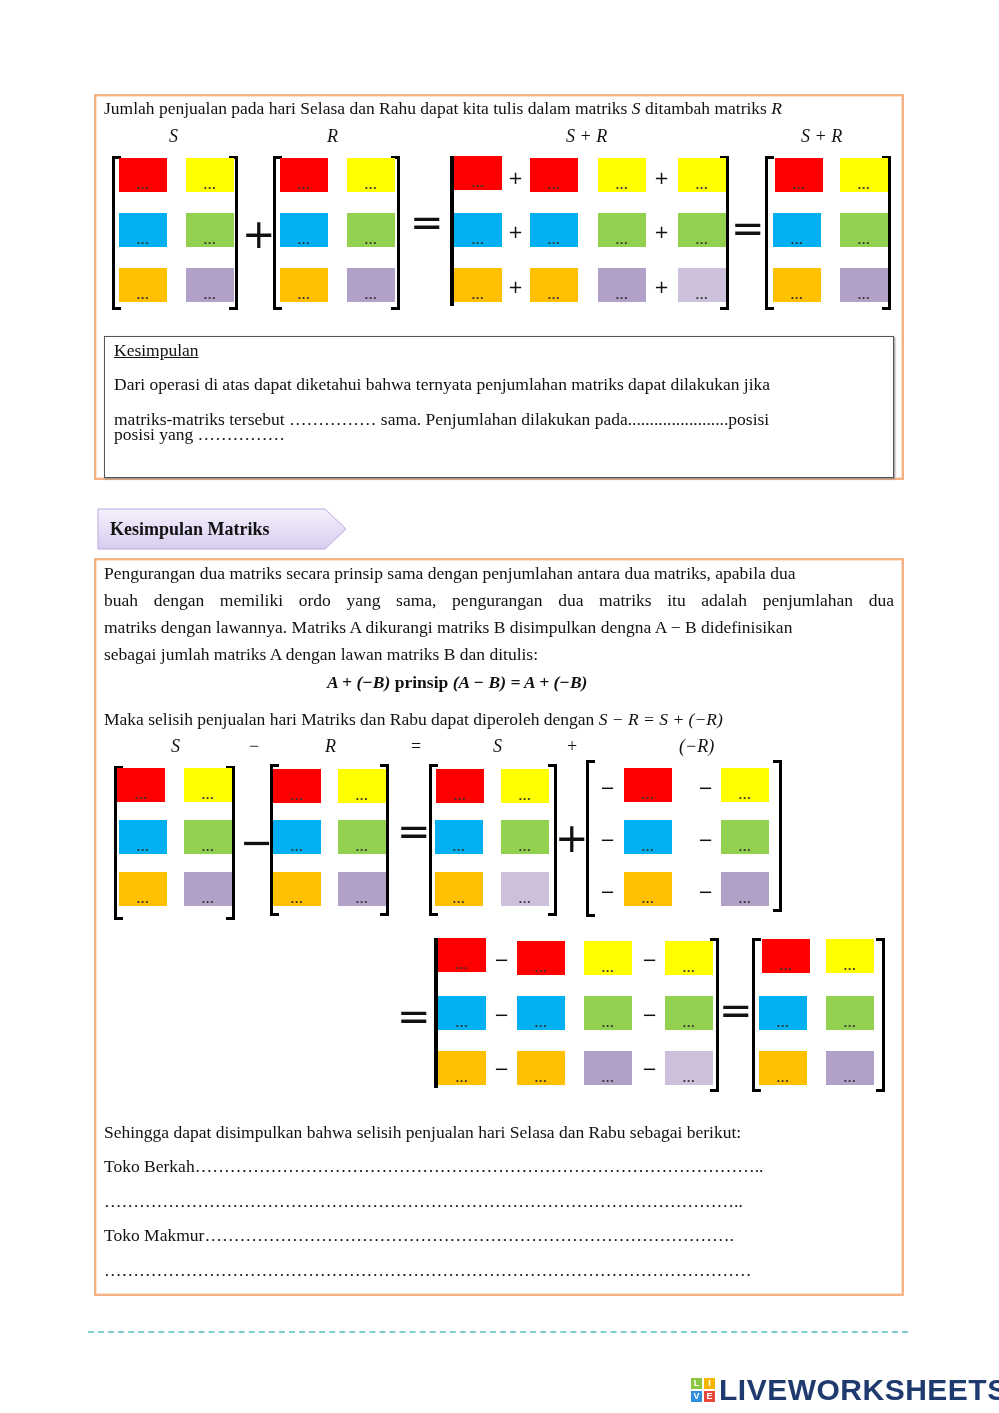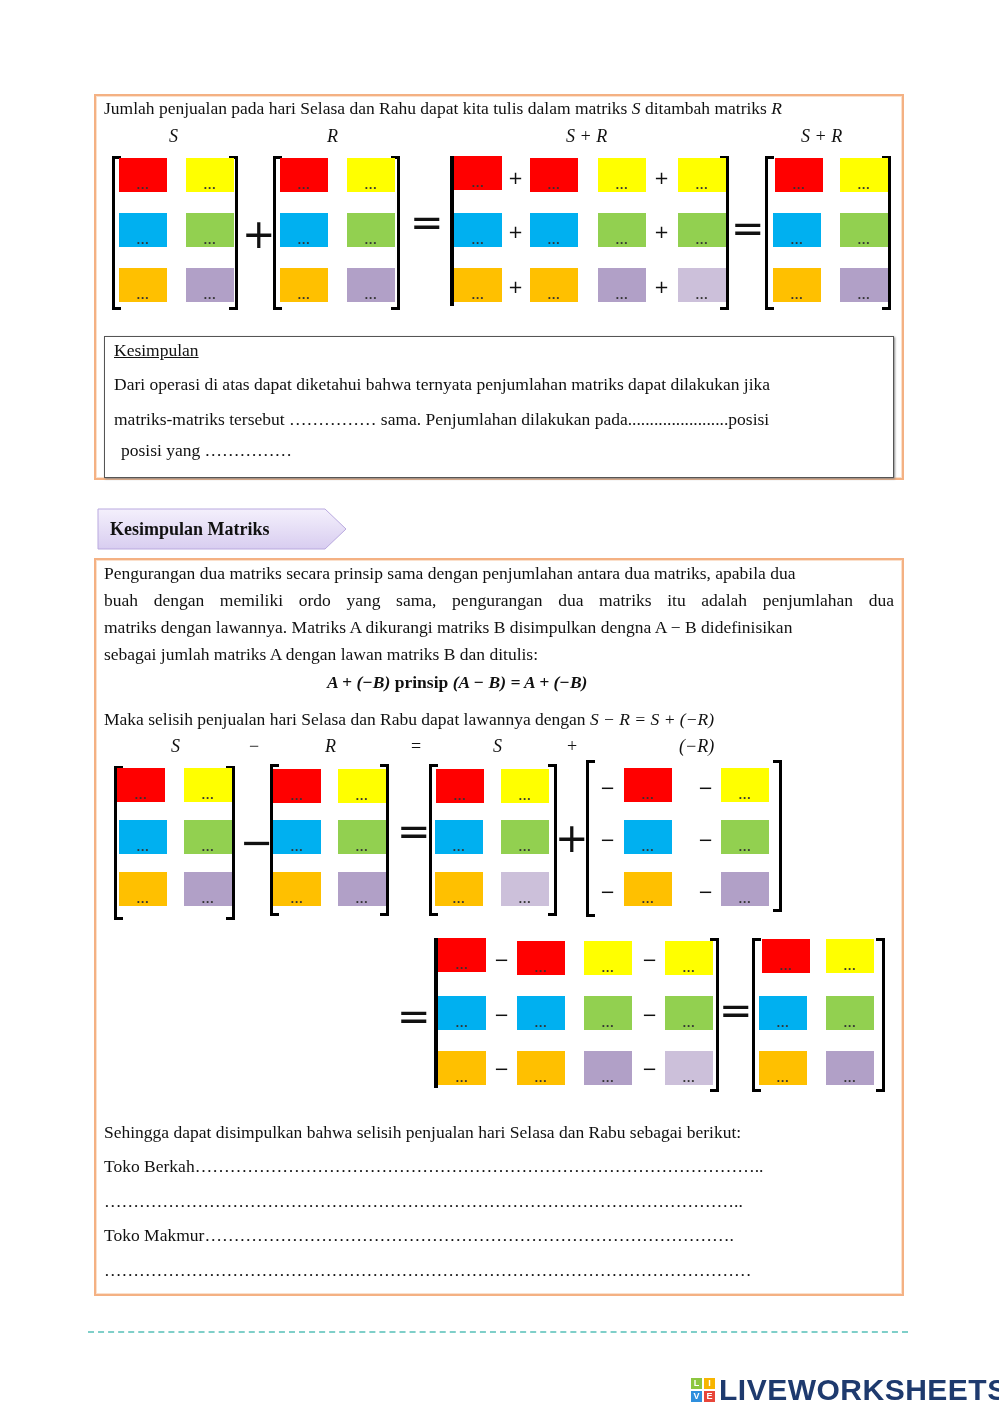--- a/index.html
+++ b/index.html
@@ -162,21 +162,21 @@
     </div>
   <div class="cell purple" style="left:840px;top:268px;">
       <span>...</span>
     </div>
 </div>
 
 <div class="box" style="left:104px;top:336px;width:788px;height:140px;"></div>
 <div class="txt" style="left:114px;top:340px;font-weight:normal;text-decoration:underline;">Kesimpulan</div>
 <div class="txt" style="left:114px;top:374px;">Dari operasi di atas dapat diketahui bahwa ternyata penjumlahan matriks dapat dilakukan jika</div>
 <div class="txt" style="left:114px;top:409px;">matriks-matriks tersebut …………… sama. Penjumlahan dilakukan pada.......................posisi</div>
-<div class="txt" style="left:114px;top:440px;margin-left:7px;">posisi yang ……………</div>
+<div class="txt" style="left:114px;top:424px;">posisi yang ……………</div>
 
 <svg class="header-tab" viewBox="0 0 250 42">
   <defs>
     <linearGradient id="tabg" x1="0" y1="0" x2="0" y2="1">
       <stop offset="0" stop-color="#f4f0fc"></stop>
       <stop offset="1" stop-color="#d8cdf0"></stop>
     </linearGradient>
   </defs>
   <polygon points="1,1 228,1 249,21 228,41 1,41" fill="url(#tabg)" stroke="#b9a9df" stroke-width="1"></polygon>
 </svg>
@@ -187,21 +187,21 @@
 <div class="txt" style="left:104px;top:563px;">Pengurangan dua matriks secara prinsip sama dengan penjumlahan antara dua matriks, apabila dua</div>
 <div class="txt" style="left:104px;top:590px;width:790px;text-align:justify;text-align-last:justify;">buah dengan memiliki ordo yang sama, pengurangan dua matriks itu adalah  penjumlahan dua</div>
 <div class="txt" style="left:104px;top:617px;">matriks dengan lawannya. Matriks A dikurangi matriks B disimpulkan dengna A − B didefinisikan</div>
 <div class="txt" style="left:104px;top:644px;">sebagai jumlah matriks A dengan lawan matriks B dan ditulis:</div>
 
 <div class="txt" style="left:327px;top:672px;font-weight:bold;">
   <span class="it">A + (−B)</span><span> prinsip </span><span class="it">(A − B) = A + (−B)</span>
 </div>
 
 <div class="txt" style="left:104px;top:709px;">
-  <span>Maka selisih penjualan hari Selasa dan Rabu dapat lawannya dengan </span><span class="it">S − R = S + (−R)</span>
+  <span>Maka selisih penjualan hari Matriks dan Rabu dapat diperoleh dengan </span><span class="it">S − R = S + (−R)</span>
 </div>
 
 <div class="lbl" style="left:171px;top:736px;">S</div>
 <div class="lbl" style="left:249px;top:736px;font-style:normal;">−</div>
 <div class="lbl" style="left:325px;top:736px;">R</div>
 <div class="lbl" style="left:411px;top:736px;font-style:normal;">=</div>
 <div class="lbl" style="left:493px;top:736px;">S</div>
 <div class="lbl" style="left:567px;top:736px;font-style:normal;">+</div>
 <div class="lbl" style="left:679px;top:736px;">(−R)</div>
 

